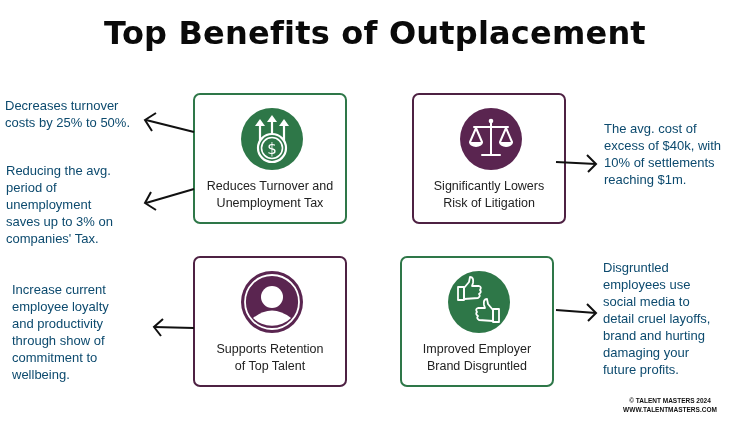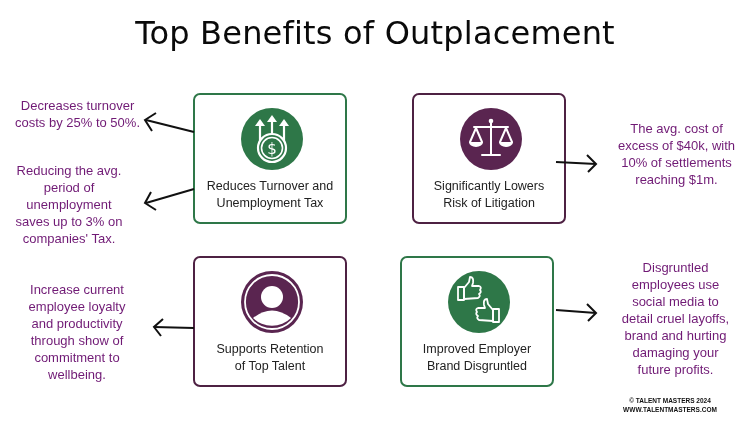--- a/index.html
+++ b/index.html
@@ -1,26 +1,26 @@
 <!DOCTYPE html>
 <html><head>
 <meta charset="utf-8">
 <style>
   html, body { margin:0; padding:0; }
   body { width:750px; height:421px; background:#ffffff; position:relative; overflow:hidden; font-family:"Liberation Sans", sans-serif; color:#1a1a1a; }
-  .title { position:absolute; left:0; top:14px; width:750px; text-align:center; font-family:"DejaVu Sans", sans-serif; font-weight:normal; font-size:32px; letter-spacing:0.2px; color:#0a0a0a; }
+  .title { position:absolute; left:0; top:14px; width:750px; text-align:center; font-family:"DejaVu Sans", sans-serif; font-weight:bold; font-size:32px; letter-spacing:0.2px; color:#0a0a0a; }
   .box { position:absolute; width:154px; height:131px; background:#fff; border-radius:7px; box-sizing:border-box; border:2px solid; }
   .box.green { border-color:#2e7748; }
   .box.purple { border-color:#4e2143; }
   .circle { position:absolute; left:46px; top:13px; width:62px; height:62px; border-radius:50%; }
   .circle.green { background:#2e7748; }
   .circle.purple { background:#5a2550; }
   .circle svg { position:absolute; left:0; top:0; width:62px; height:62px; }
   .box-label { position:absolute; left:0; top:83px; width:100%; text-align:center; font-size:12.5px; line-height:17px; color:#222; }
-  .note { position:absolute; text-align:center; font-size:13px; line-height:17px; color:#701a75; }
+  .note { position:absolute; font-size:13px; line-height:17px; color:#0c4a6e; }
   .arrow { position:absolute; }
   .footer { position:absolute; left:595px; top:396px; width:150px; text-align:center; font-size:6.5px; font-weight:bold; line-height:9px; color:#111; }
 </style>
 </head>
 <body>
 
 <div class="title">Top Benefits of Outplacement</div>
 
 <div class="box green" style="left:193px; top:93px;">
   <div class="circle green">
@@ -118,21 +118,21 @@
 </svg>
 <svg class="arrow" style="left:554px; top:302px;" width="46" height="22" viewBox="0 0 46 22">
   <line x1="2" y1="8" x2="42" y2="11" stroke="#111" stroke-width="2"></line>
   <polyline points="33,2 42,11 34,19" fill="none" stroke="#111" stroke-width="2"></polyline>
 </svg>
 
 <div class="note" style="left:5px; top:97px; width:145px;">
   <div>Decreases turnover</div>
   <div>costs by 25% to 50%.</div>
 </div>
-<div class="note" style="left:0; top:162px; width:138px;">
+<div class="note" style="left:6px; top:162px; width:138px;">
   <div>Reducing the avg.</div>
   <div>period of</div>
   <div>unemployment</div>
   <div>saves up to 3% on</div>
   <div>companies' Tax.</div>
 </div>
 <div class="note" style="left:604px; top:120px; width:145px;">
   <div>The avg. cost of</div>
   <div>excess of $40k, with</div>
   <div>10% of settlements</div>

